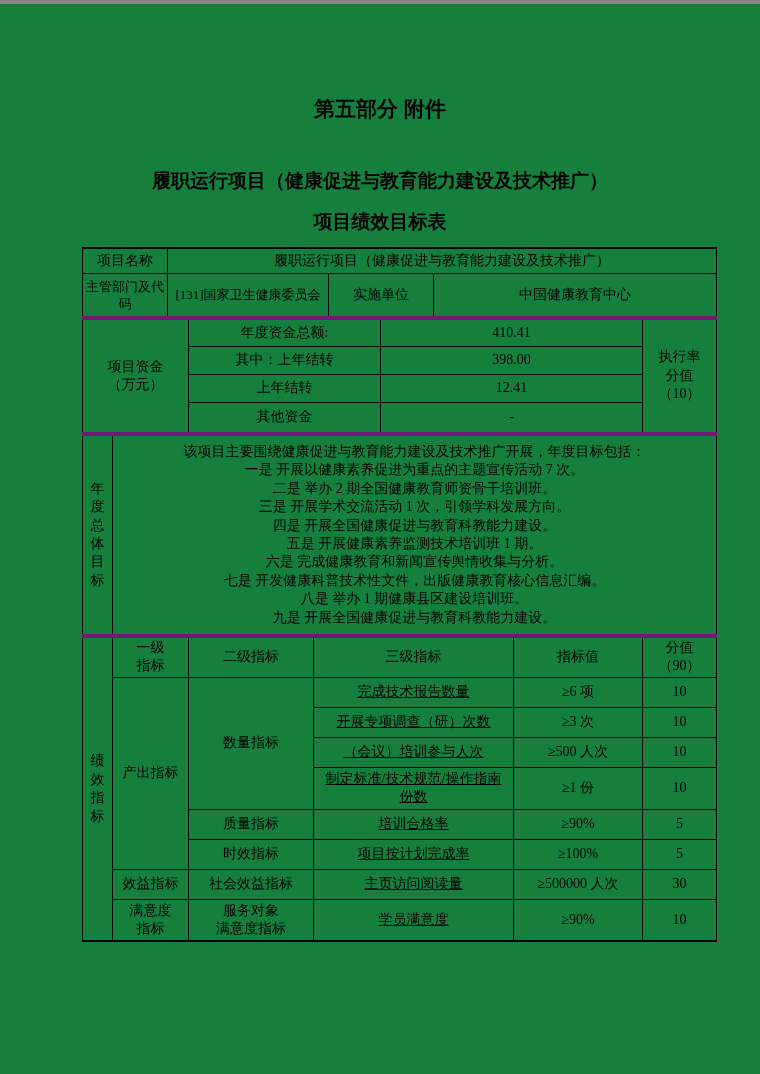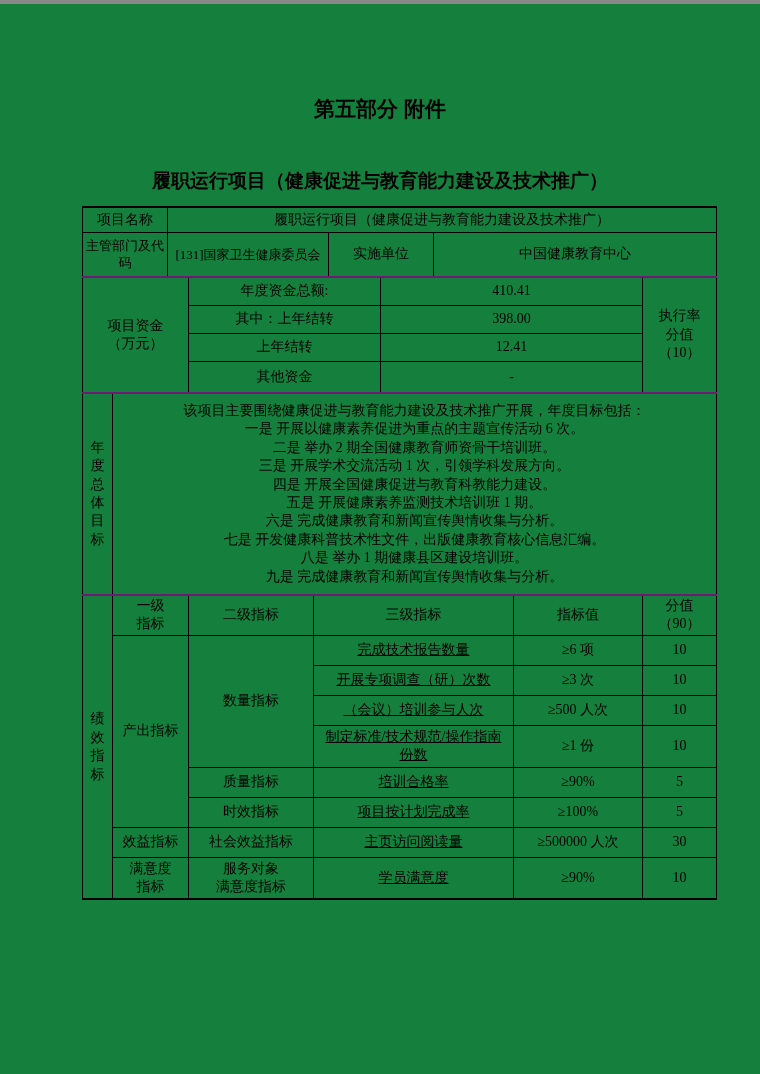--- a/index.html
+++ b/index.html
@@ -52,21 +52,21 @@
   }
   table.main td, table.main th {
     border:1px solid #000;
     padding:1px 2px;
     text-align:center;
     vertical-align:middle;
     font-weight:normal;
     line-height:1.32;
     overflow:hidden;
   }
-  tr.sep > td, tr.sep > th { border-top:2px solid #701a75; }
+  tr.sep > td, tr.sep > th { border-top:4px solid #701a75; }
   .pre { white-space:pre-line; }
   .fit13 { font-size:13px; }
   .lab-left  { text-align:left;  padding-left:11px; }
   .lab-right { text-align:right; padding-right:9px; }
   .val-right { text-align:right; padding-right:7px; }
   .l3 { text-align:left; padding-left:8px;text-decoration:underline; }
   .goals-cell {
     text-align:left; vertical-align:top;
     padding:3px 8px 0 12px;
     line-height:20.2px;
@@ -84,20 +84,21 @@
     font-size:12px;
   }
 </style>
 </head>
 <body>
 
 <div class="page">
 
   <div class="t1">第五部分 附件</div>
   <div class="t2">履职运行项目（健康促进与教育能力建设及技术推广）</div>
+  <div class="t3">项目绩效目标表</div>
 
   <table class="main">
     <colgroup>
       <col style="width:30px">
         <col style="width:55px">
         <col style="width:21px">
       <col style="width:125px">
         <col style="width:15px">
         <col style="width:52px">
       <col style="width:53px">
@@ -144,29 +145,29 @@
 
     <tr class="sep" style="height:202px">
       <td class="goals-label">年
 度
 总
 体
 目
 标</td>
       <td colspan="9" class="goals-cell">
             <div>该项目主要围绕健康促进与教育能力建设及技术推广开展，年度目标包括：</div>
-            <div>一是 开展以健康素养促进为重点的主题宣传活动 6 次。</div>
+            <div>一是 开展以健康素养促进为重点的主题宣传活动 7 次。</div>
             <div>二是 举办 2 期全国健康教育师资骨干培训班。</div>
             <div>三是 开展学术交流活动 1 次，引领学科发展方向。</div>
             <div>四是 开展全国健康促进与教育科教能力建设。</div>
             <div>五是 开展健康素养监测技术培训班 1 期。</div>
             <div>六是 完成健康教育和新闻宣传舆情收集与分析。</div>
             <div>七是 开发健康科普技术性文件，出版健康教育核心信息汇编。</div>
             <div>八是 举办 1 期健康县区建设培训班。</div>
-            <div>九是 完成健康教育和新闻宣传舆情收集与分析。</div>
+            <div>九是 开展全国健康促进与教育科教能力建设。</div>
           </td>
     </tr>
 
     <tr class="sep" style="height:40px">
       <td rowspan="9" class="perf-label">绩
 效
 指
 标</td>
       <th colspan="2" class="pre">一级
 指标</th>

